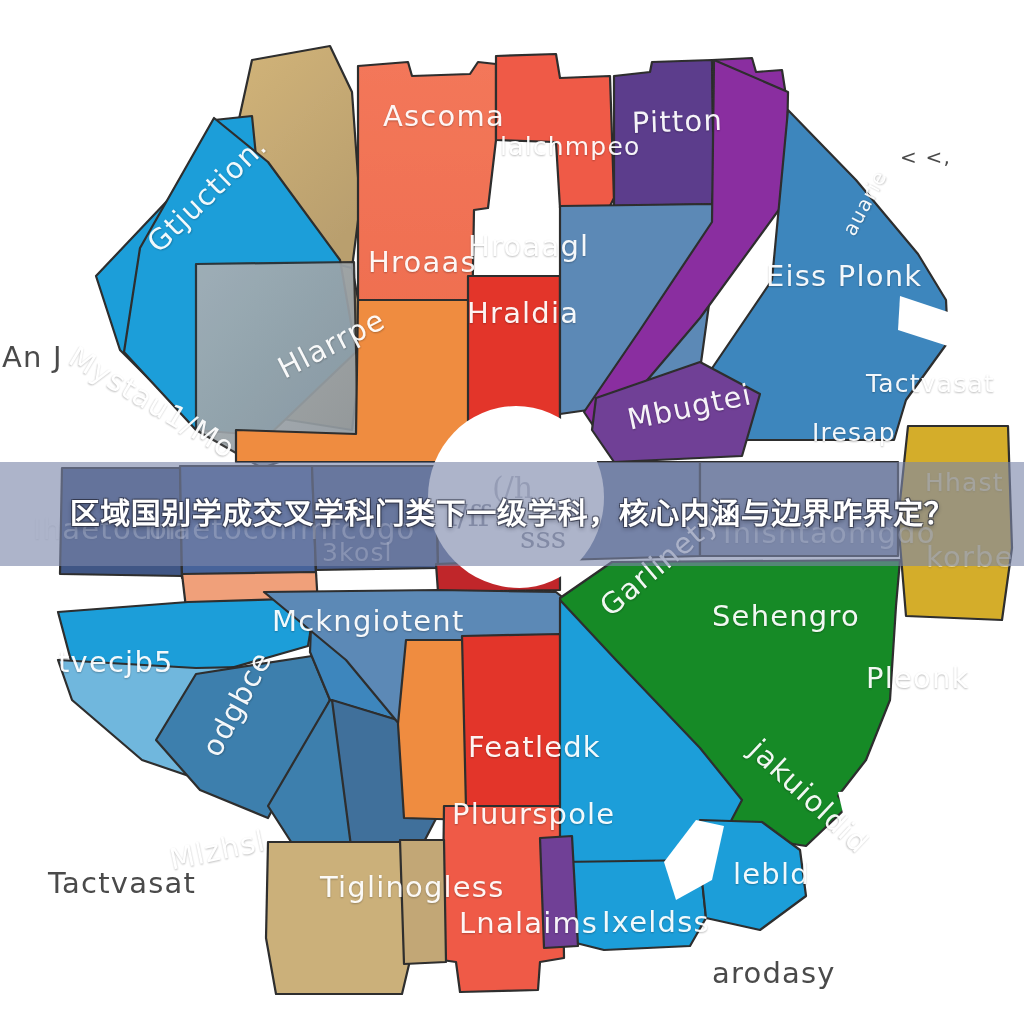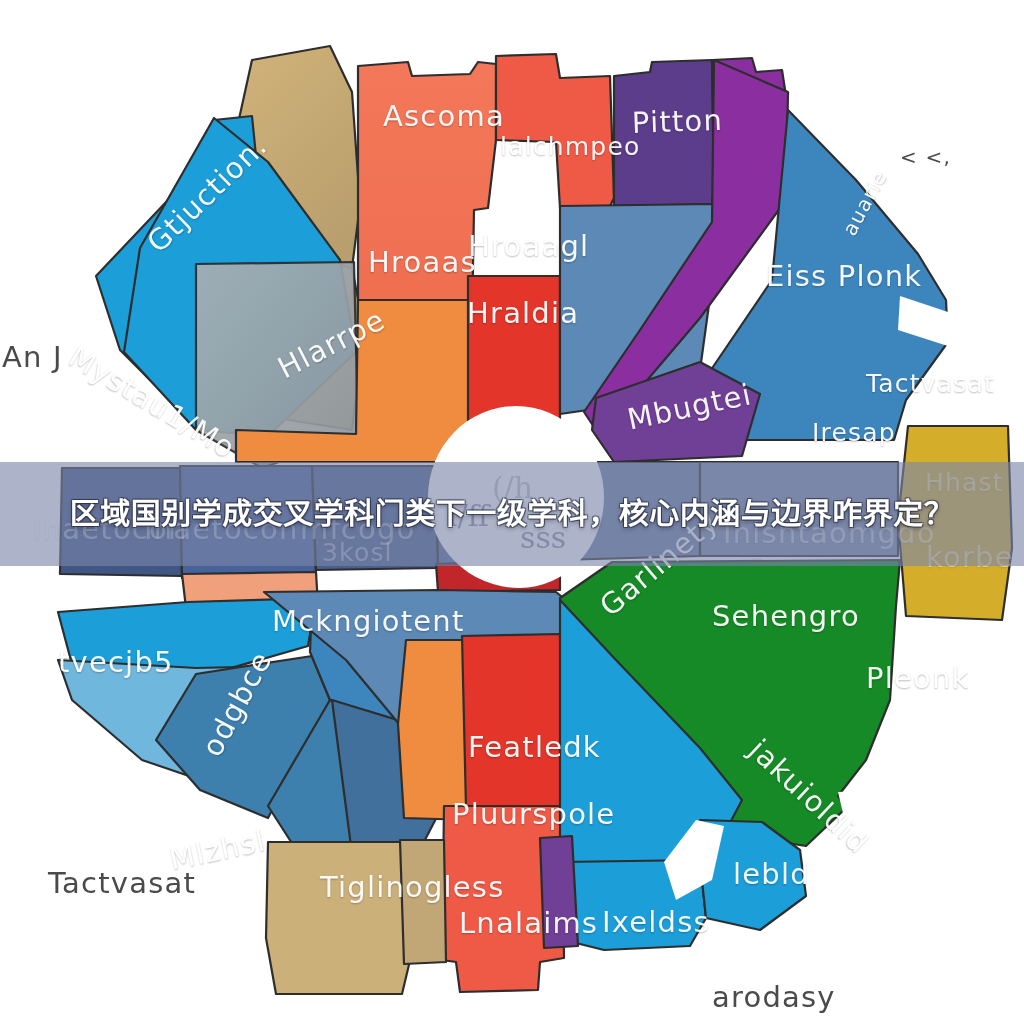--- a/index.html
+++ b/index.html
@@ -233,20 +233,20 @@
       <div class="lbl lg" style="left: 468px; top: 730px;">Featledk</div>
       <div class="lbl lg" style="left: 754px; top: 728px; transform: rotate(43deg);">jakuioldid</div>
       <div class="lbl lg" style="left: 210px; top: 737px; transform: rotate(-62deg);">odgbce</div>
       <div class="lbl lg" style="left: 452px; top: 772px; margin-top: 25px;">Pluurspole</div>
       <div class="lbl lg" style="left: 170px; top: 843px; transform: rotate(-12deg);">Mlzhsl</div>
       <div class="lbl lg dark" style="left: 48px; top: 866px;">Tactvasat</div>
       <div class="lbl lg" style="left: 284px; top: 870px; margin-left: 36px;">Tiglinogless</div>
       <div class="lbl lg" style="left: 733px; top: 857px;">lebld</div>
       <div class="lbl lg" style="left: 459px; top: 906px;">Lnalaims</div>
       <div class="lbl lg" style="left: 602px; top: 905px;">Ixeldss</div>
-      <div class="lbl lg dark" style="left: 712px; top: 980px;">arodasy</div>
+      <div class="lbl lg dark" style="left: 712px; top: 956px;">arodasy</div>
     </div>
 
   <div id="caption-band" style="top: 462px; height: 104px;">
     <p id="caption-text">区域国别学成交叉学科门类下一级学科，核心内涵与边界咋界定？</p>
   </div>
 
 </div>
 
 </body></html>

